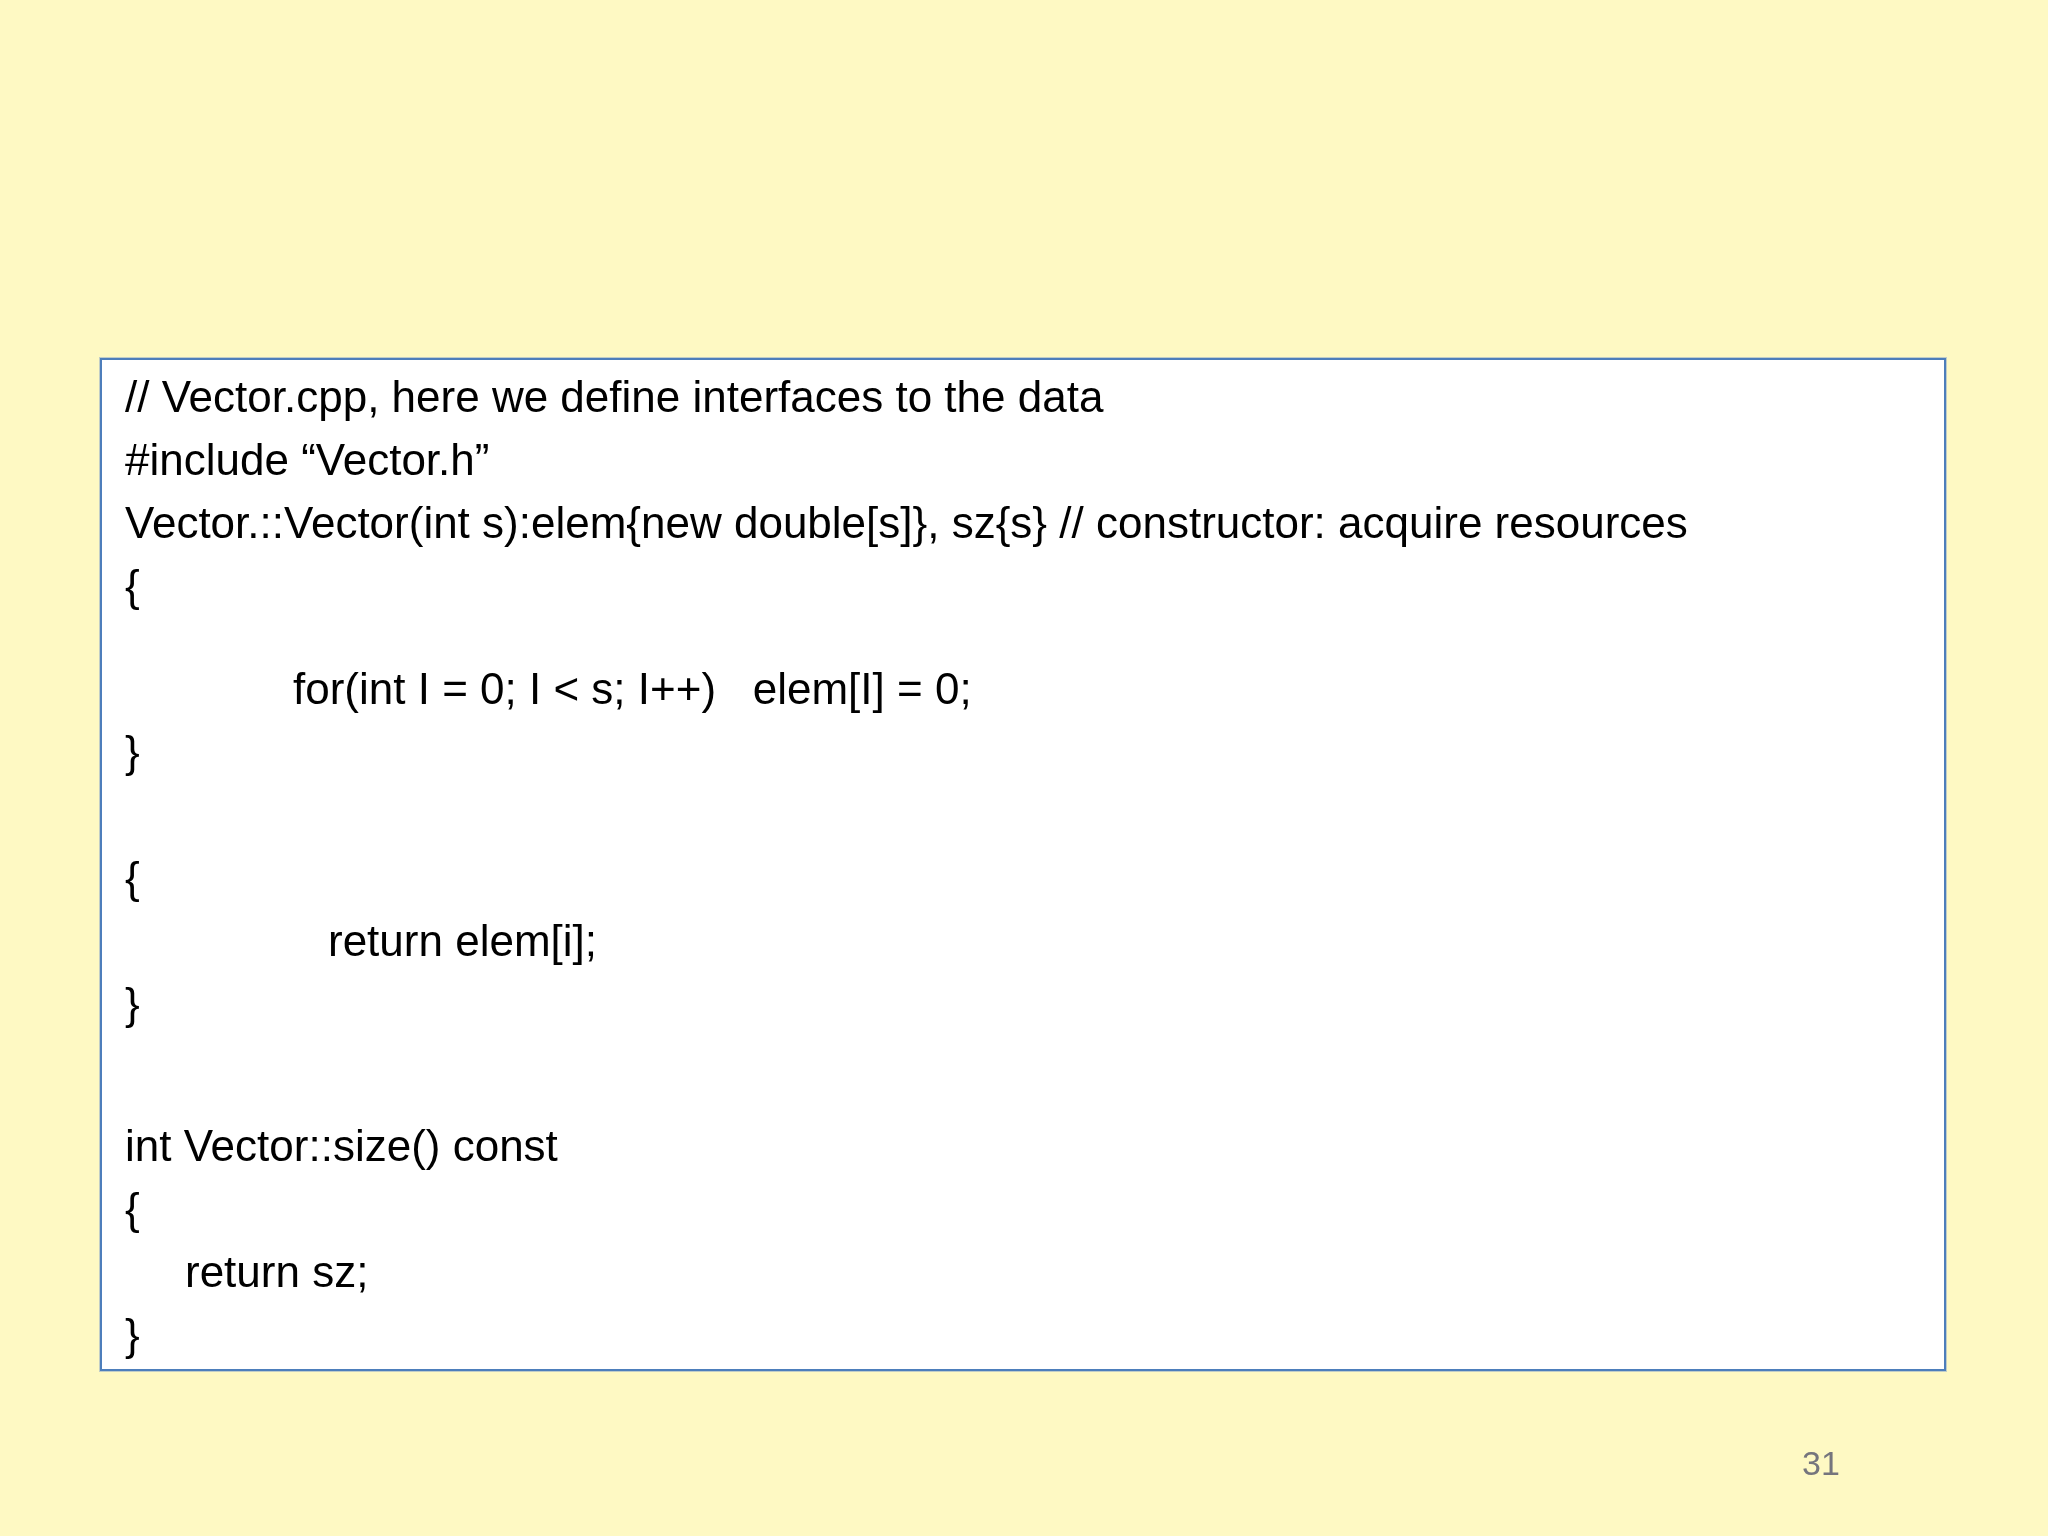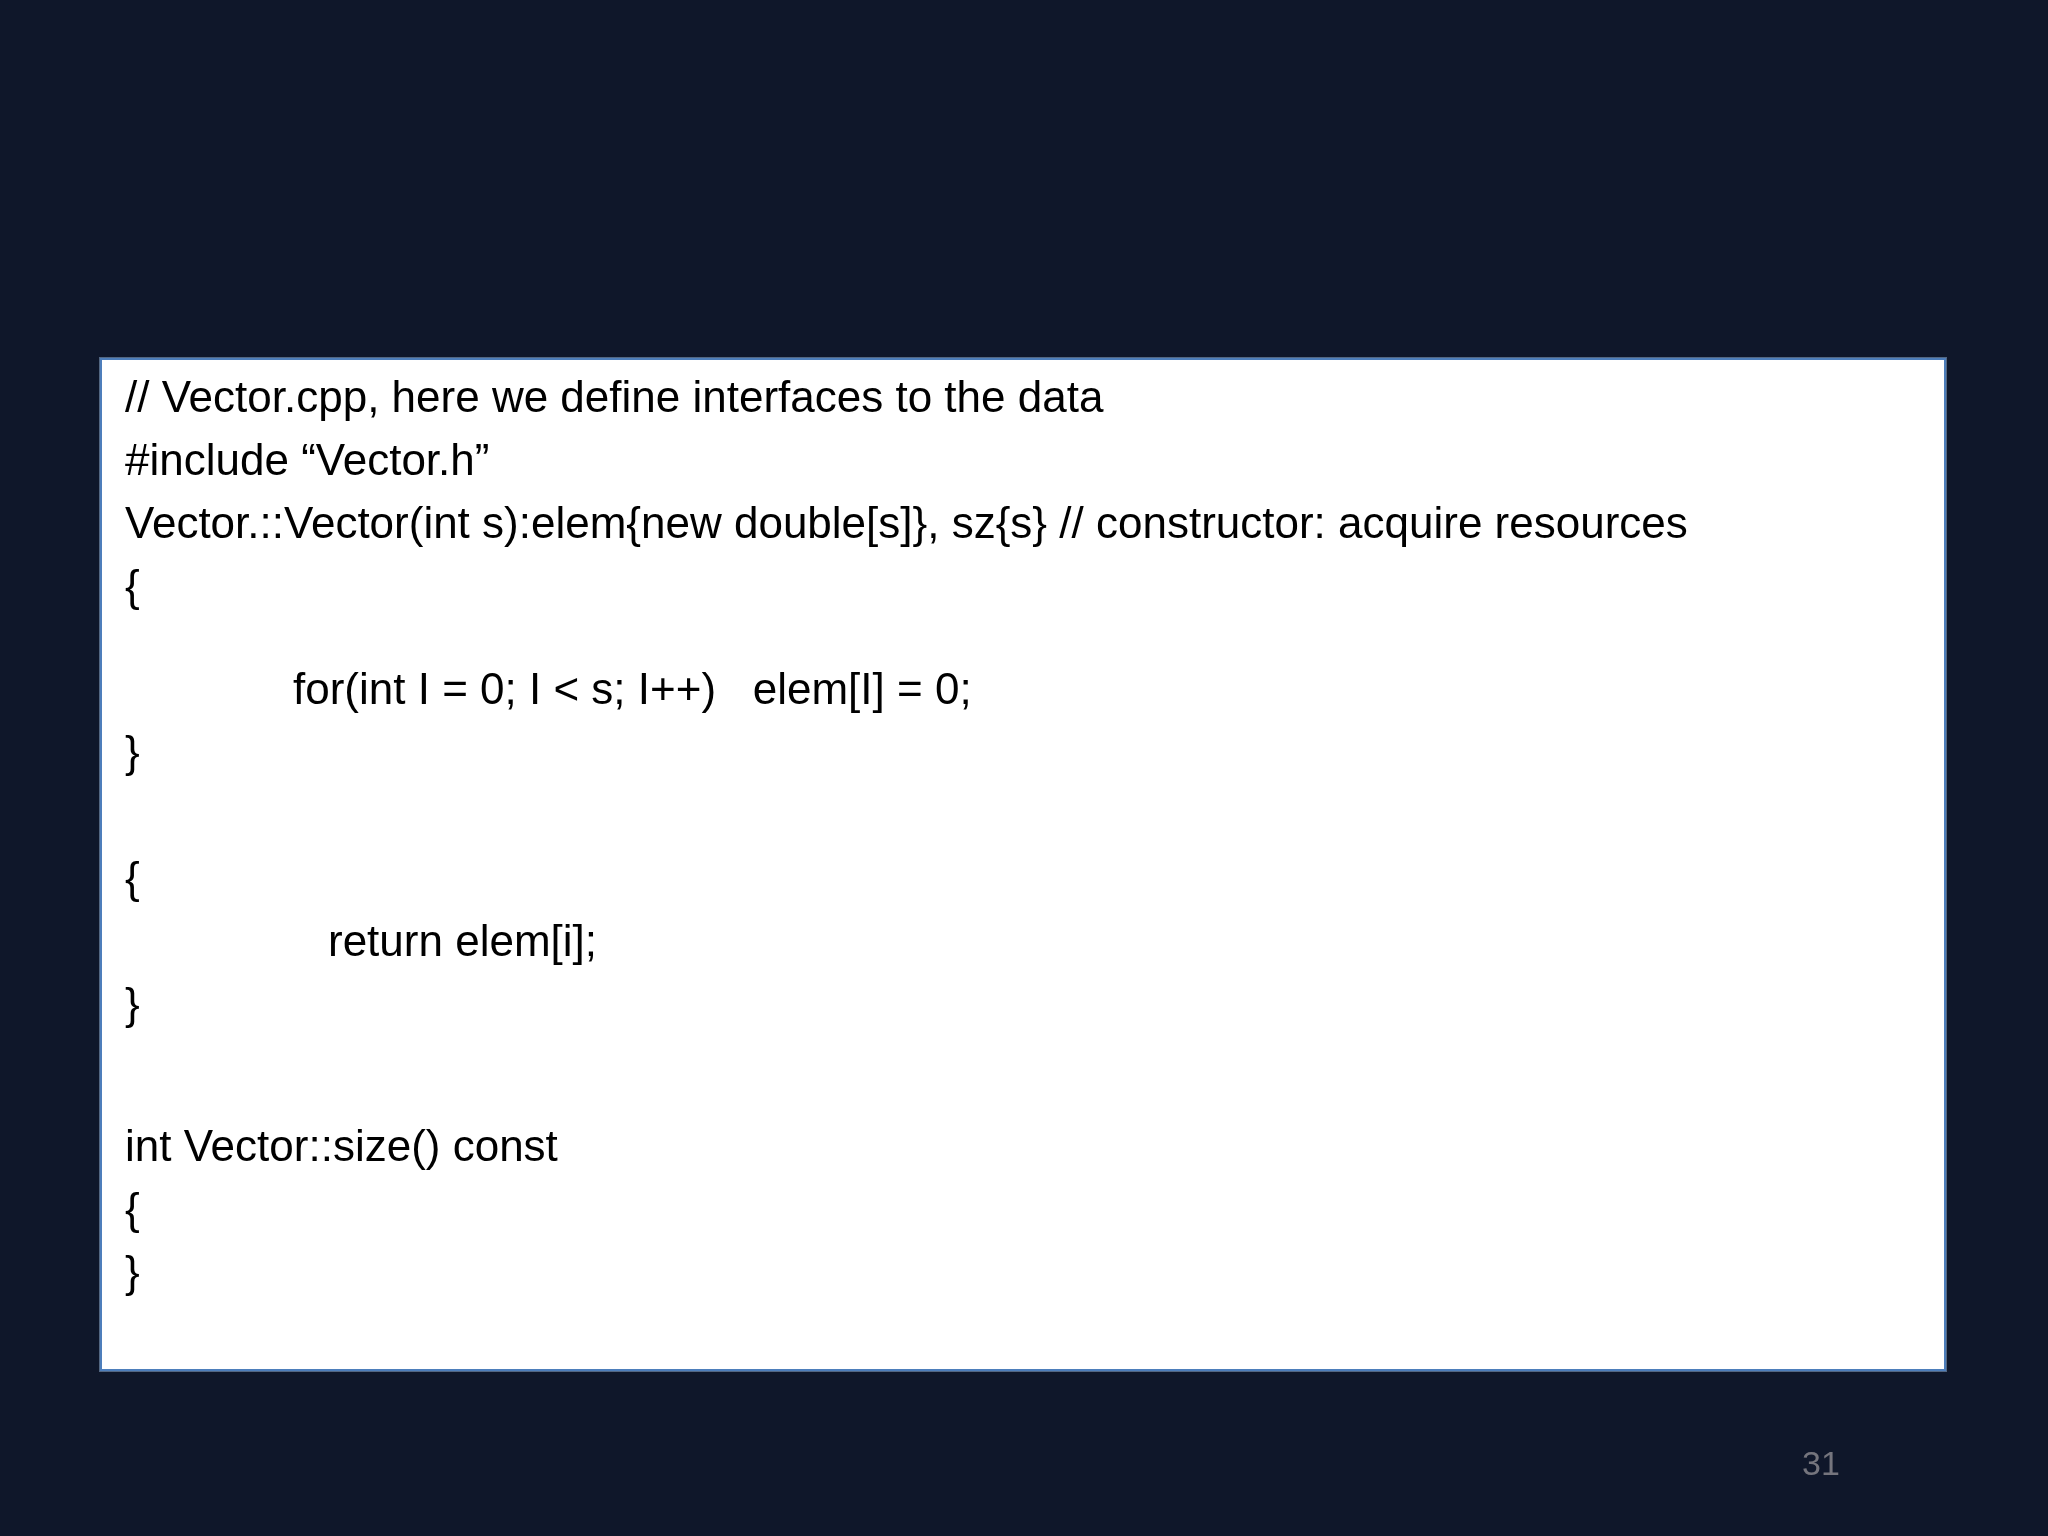--- a/index.html
+++ b/index.html
@@ -4,21 +4,21 @@
 <style>
   html, body {
     margin: 0;
     padding: 0;
     background: #ffffff;
   }
   .slide {
     position: relative;
     width: 2048px;
     height: 1536px;
-    background: #0f172a;
+    background: #fef9c3;
     overflow: hidden;
     font-family: "Liberation Sans", sans-serif;
   }
   .code-box {
     position: absolute;
     left: 100px;
     top: 358px;
     width: 1846px;
     height: 1013px;
     box-sizing: border-box;
@@ -56,18 +56,19 @@
       <div class="code-line" style="padding-left: 0px;">{</div>
       <div class="code-line" style="padding-left: 168px; margin-top: 40px;">for(int I = 0; I &lt; s; I++)   elem[I] = 0;</div>
       <div class="code-line" style="padding-left: 0px;">}</div>
       <div class="code-line" style="padding-left: 0px;"></div>
       <div class="code-line" style="padding-left: 0px;">{</div>
       <div class="code-line" style="padding-left: 203px;">return elem[i];</div>
       <div class="code-line" style="padding-left: 0px;">}</div>
       <div class="code-line" style="padding-left: 0px;"></div>
       <div class="code-line" style="padding-left: 0px; margin-top: 16px;">int Vector::size() const</div>
       <div class="code-line" style="padding-left: 0px;">{</div>
+      <div class="code-line" style="padding-left: 60px;">return sz;</div>
       <div class="code-line" style="padding-left: 0px;">}</div>
     </div>
 
   <div class="slide-number">31</div>
 
 </div>
 
 </body></html>

